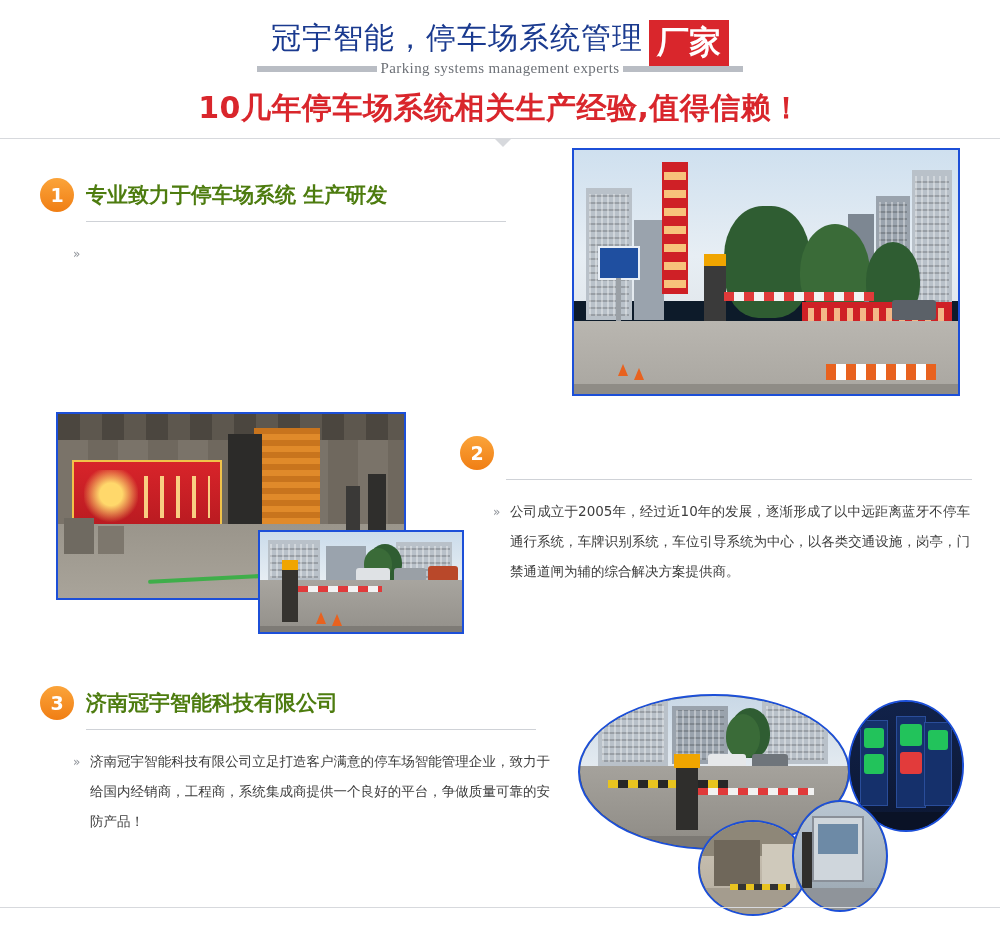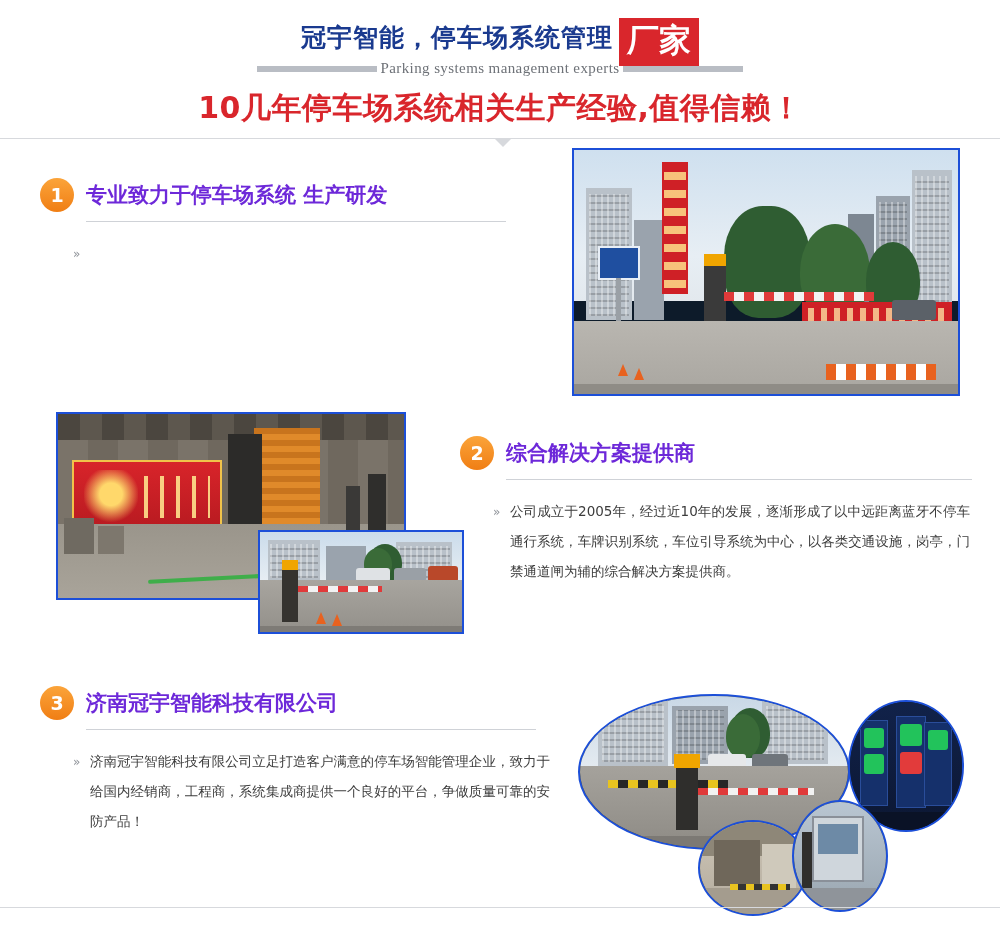--- a/index.html
+++ b/index.html
@@ -16,22 +16,22 @@
   }
 
   
   .header { position: relative; width: 1000px; height: 140px; }
   .title-row {
     position: absolute; top: 18px; left: 0; width: 1000px;
     text-align: center;
     white-space: nowrap;
   }
   .title-main {
-    font-size: 25px;
-    font-weight: bold;
+    font-size: 30px;
+    font-weight: normal;
     color: #1a3a8f;
     letter-spacing: 1px;
     font-family: "DejaVu Sans", "Liberation Sans", sans-serif;
   }
   .title-badge {
     display: inline-block;
     background: #d9262c;
     color: #ffffff;
     font-size: 32px;
     font-weight: bold;
@@ -82,21 +82,21 @@
   .sec-head { display: flex; align-items: center; gap: 12px; }
   .num-badge {
     width: 34px; height: 34px; border-radius: 50%;
     background: linear-gradient(180deg,#fba43a 0%, #f07e14 100%);
     color: #fff; font-size: 19px; font-weight: bold;
     display: flex; align-items: center; justify-content: center;
     flex: 0 0 34px;
     font-family: "DejaVu Sans", "Liberation Sans", sans-serif;
   }
   .sec-title {
-    font-size: 21px; font-weight: bold; color: #6d28d9;
+    font-size: 21px; font-weight: bold; color: #4d7c0f;
     font-family: "DejaVu Sans", "Liberation Sans", sans-serif;
     white-space: nowrap;
   }
   .sec-underline {
     margin-top: 9px; margin-left: 46px;
     height: 1px; background: #cfd2d7;
   }
   .sec-body {
     margin-top: 16px;
     margin-left: 50px;
@@ -217,21 +217,20 @@
       <div class="cone" style="left:60px; bottom:14px;"></div>
       <div style="position:absolute; left:252px; bottom:14px; width:110px; height:16px; background:repeating-linear-gradient(90deg,#e8621f 0 10px,#ffffff 10px 20px);"></div>
 
       <div class="car" style="left:318px; top:150px; width:44px; height:20px; background:#5b6168;"></div>
     </div>
   </div>
 
   <div class="section" style="top:436px; left:460px; width:510px;">
     <div class="sec-head">
       <div class="num-badge">2</div>
-      <div class="sec-title">综合解决方案提供商</div>
     </div>
     <div class="sec-underline" style="width:466px;"></div>
     <div class="sec-body" style="width:460px;">
       <span class="bullet">»</span>
       <span>公司成立于2005年，经过近10年的发展，逐渐形成了以中远距离蓝牙不停车通行系统，车牌识别系统，车位引导系统为中心，以各类交通设施，岗亭，门禁通道闸为辅的综合解决方案提供商。</span>
     </div>
   </div>
 
   <div class="frame" style="top:412px; left:56px; width:350px; height:188px;">
     <div class="ph" style="background:linear-gradient(180deg,#6d665d 0%, #8b857a 45%, #9d978b 100%);">

